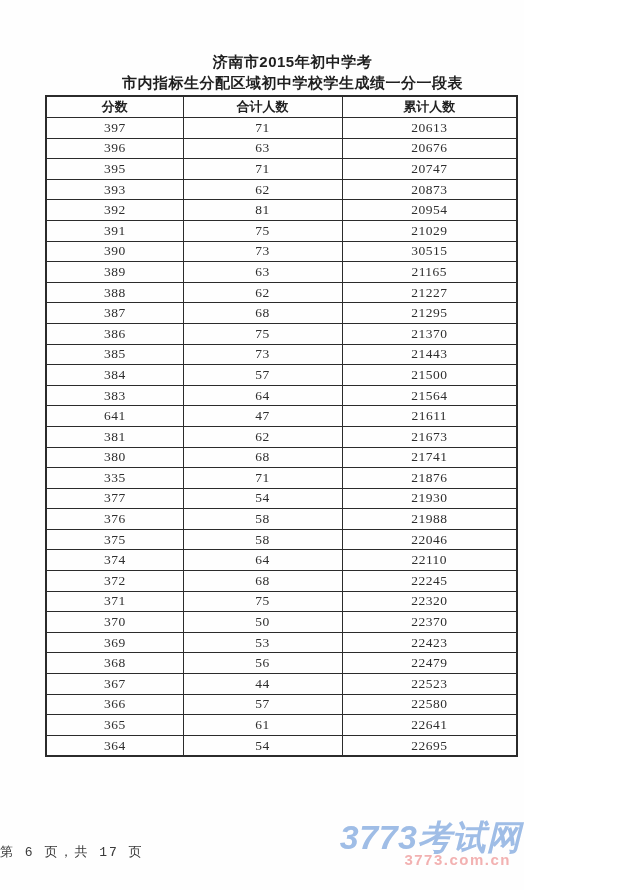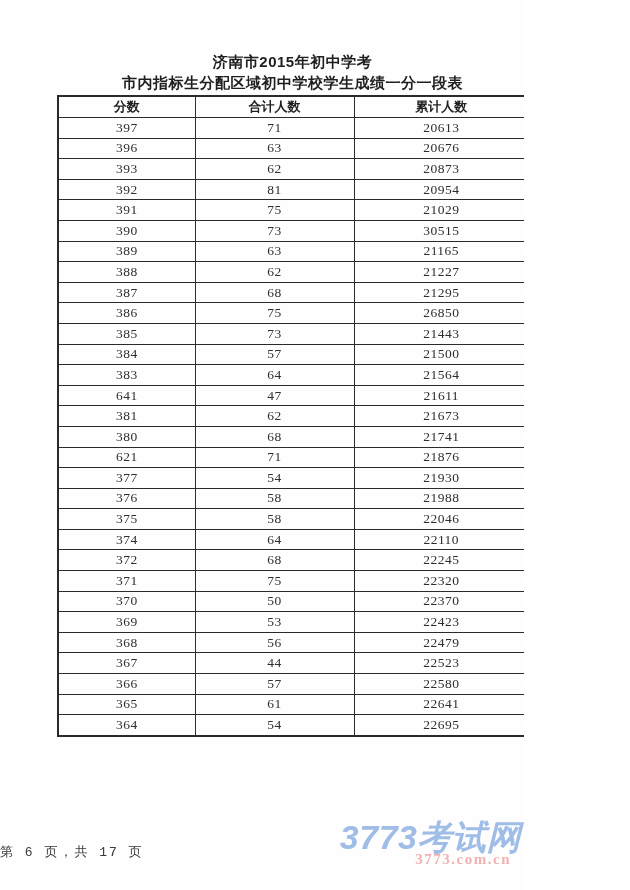--- a/index.html
+++ b/index.html
@@ -24,21 +24,21 @@
     text-align: center;
     font-family: "Liberation Sans", "DejaVu Sans", sans-serif;
     font-weight: bold;
     font-size: 15px;
     line-height: 21px;
     color: #1f1f1f;
     letter-spacing: 0.5px;
   }
   table.score-table {
     position: absolute;
-    left: 57px;
+    left: 45px;
     top: 95px;
     width: 471px;
     border-collapse: collapse;
     table-layout: fixed;
     border: 2px solid #2b2b2b;
     padding-left: 32px;
   }
   table.score-table col.c1 { width: 137px; }
   table.score-table col.c2 { width: 159px; }
   table.score-table col.c3 { width: 175px; }
@@ -84,21 +84,21 @@
   .wm-name {
     font-family: "Liberation Sans", "DejaVu Sans", sans-serif;
     font-style: italic;
     font-weight: bold;
     font-size: 34px;
     line-height: 28px;
     letter-spacing: 0.5px;
     opacity: 0.85;
   }
   .wm-url {
-    font-family: Liberation Serif, serif;
+    font-family: Liberation Sans, sans-serif;
     font-weight: bold;
     font-size: 15px;
     line-height: 17px;
     letter-spacing: 1.5px;
     padding-right: 10px;
     opacity: 0.85;
   }
 </style>
 </head>
 <body>
@@ -128,20 +128,25 @@
           <td>397</td>
           <td>71</td>
           <td>20613</td>
         </tr>
         <tr>
           <td>396</td>
           <td>63</td>
           <td>20676</td>
         </tr>
         <tr>
+          <td>395</td>
+          <td>71</td>
+          <td>20747</td>
+        </tr>
+        <tr>
           <td>393</td>
           <td>62</td>
           <td>20873</td>
         </tr>
         <tr>
           <td>392</td>
           <td>81</td>
           <td>20954</td>
         </tr>
         <tr>
@@ -165,21 +170,21 @@
           <td>21227</td>
         </tr>
         <tr>
           <td>387</td>
           <td>68</td>
           <td>21295</td>
         </tr>
         <tr>
           <td>386</td>
           <td>75</td>
-          <td>26850</td>
+          <td>21370</td>
         </tr>
         <tr>
           <td>385</td>
           <td>73</td>
           <td>21443</td>
         </tr>
         <tr>
           <td>384</td>
           <td>57</td>
           <td>21500</td>
@@ -198,21 +203,21 @@
           <td>381</td>
           <td>62</td>
           <td>21673</td>
         </tr>
         <tr>
           <td>380</td>
           <td>68</td>
           <td>21741</td>
         </tr>
         <tr>
-          <td>621</td>
+          <td>335</td>
           <td>71</td>
           <td>21876</td>
         </tr>
         <tr>
           <td>377</td>
           <td>54</td>
           <td>21930</td>
         </tr>
         <tr>
           <td>376</td>

